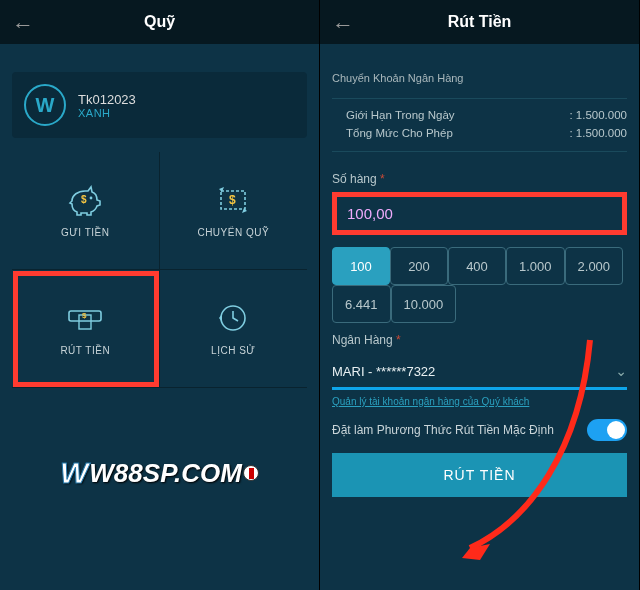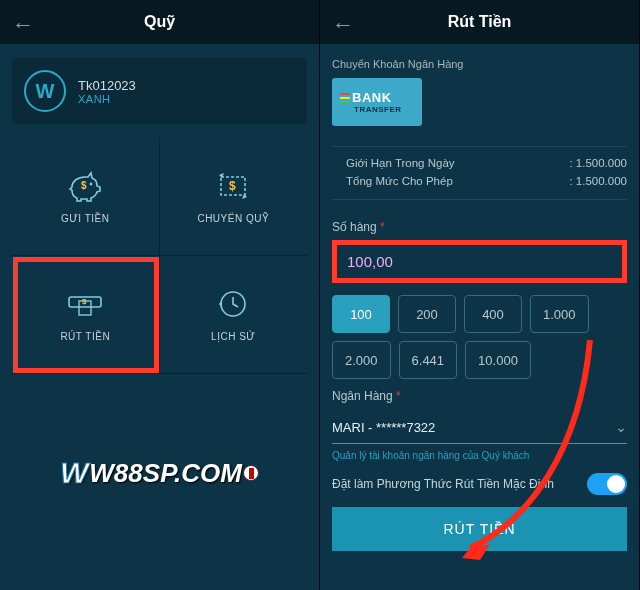--- a/index.html
+++ b/index.html
@@ -2,21 +2,21 @@
 <html><head>
 <meta charset="utf-8">
 <style>
   * { box-sizing: border-box; margin: 0; padding: 0; font-family: Arial, sans-serif; }
   body { width: 640px; height: 590px; background: #0a2a3a; display: flex; position: relative; overflow: hidden; }
   .screen { flex: 1; background: #0d3346; display: flex; flex-direction: column; border-right: 1px solid #000; }
   .screen:last-child { border-right: none; }
   .header { background: #061820; height: 44px; display: flex; align-items: center; justify-content: center; position: relative; }
   .header-title { color: #fff; font-size: 16px; font-weight: 700; }
   .back-arrow { position: absolute; left: 12px; color: #999; font-size: 22px; cursor: pointer; }
-  .body { flex: 1; padding: 14px 12px; display: flex; flex-direction: column; overflow: hidden; }
+  .body { flex: 1; padding: 28px 12px; display: flex; flex-direction: column; overflow: hidden; }
 
   
   .account { background: #0a2a3a; border-radius: 4px; padding: 12px; display: flex; align-items: center; gap: 12px; margin-bottom: 14px; }
   .logo-circle { width: 42px; height: 42px; border-radius: 50%; border: 2px solid #2aa9c9; display: flex; align-items: center; justify-content: center; color: #2aa9c9; font-weight: bold; font-size: 20px; }
   .acct-text { display: flex; flex-direction: column; gap: 0; }
   .acct-id { color: #ddd; font-size: 13px; }
   .acct-tier { color: #2aa9c9; font-size: 11px; letter-spacing: 0.5px; }
   .grid { display: grid; grid-template-columns: 1fr 1fr; gap: 0; }
   .tile { height: 118px; display: flex; flex-direction: column; align-items: center; justify-content: center; gap: 10px; border-bottom: 1px solid #09232f; border-right: 1px solid #09232f; cursor: pointer; position: relative; }
   .tile:nth-child(2n) { border-right: none; }
@@ -33,26 +33,26 @@
   .bank-bars span:nth-child(2){ background: #f8e71c; }
   .bank-bars span:nth-child(3){ background: #2ecc71; }
   .bank-text { color: #fff; font-weight: bold; font-size: 13px; letter-spacing: 0.5px; }
   .bank-sub { color: #0d3346; font-weight: bold; font-size: 8px; letter-spacing: 0.5px; margin-left: 14px; }
   .divider { height: 1px; background: #1a4a5c; margin: 6px 0 10px; }
   .inforow { display: flex; justify-content: space-between; font-size: 11.5px; color: #b8c8cc; margin-bottom: 6px; margin-left: 14px; }
   .inforow .val::before { content: ": "; }
   .field-label { color: #b8c8cc; font-size: 12px; margin-top: 10px; margin-bottom: 6px; }
   .req { color: #c94a36; }
   .amount-input { width: 100%; background: transparent; border: 5px solid #ff3b30; color: #f0abfc; font-size: 15px; padding: 8px 10px; outline: none; }
-  .chips { display: flex; flex-wrap: wrap; gap: 8px; margin-top: 12px; }
+  .chips { display: flex; flex-wrap: wrap; margin-top: 12px; }
   .chip { background: transparent; border: 1px solid #3a6b7c; color: #b8c8cc; border-radius: 4px; height: 38px; min-width: 58px; padding: 0 12px; display: flex; align-items: center; justify-content: center; font-size: 13px; cursor: pointer; }
   .chip.on { background: #2aa0bf; color: #fff; border-color: #2aa0bf; }
-  .select { border-bottom: 1px solid #0ea5e9; display: flex; justify-content: space-between; align-items: center; padding: 6px 0 8px; color: #e8f0f2; font-size: 13px; margin-top: 4px; cursor: pointer; }
+  .select { border-bottom: 3px solid #0ea5e9; display: flex; justify-content: space-between; align-items: center; padding: 6px 0 8px; color: #e8f0f2; font-size: 13px; margin-top: 4px; cursor: pointer; }
   .select-caret { color: #8aa; font-size: 14px; }
-  .hint { color: #2aa0bf; font-size: 10px; margin-top: 6px; }
+  .hint { color: #2aa0bf; font-size: 10px; margin-top: 6px; text-decoration: underline; }
   .toggle-row { display: flex; justify-content: space-between; align-items: center; margin-top: 12px; font-size: 12px; color: #c8d4d8; }
   .toggle { width: 40px; height: 22px; background: #1da1f2; border-radius: 11px; position: relative; cursor: pointer; }
   .toggle::after { content: ""; position: absolute; right: 2px; top: 2px; width: 18px; height: 18px; background: #fff; border-radius: 50%; }
   .submit { background: #1b94b4; color: #fff; text-align: center; padding: 14px 0; letter-spacing: 1px; font-size: 14px; margin-top: 12px; cursor: pointer; }
 
   .watermark { position: absolute; left: 60px; bottom: 100px; color: #fff; font-size: 26px; font-weight: bold; font-style: italic; text-shadow: 1px 1px 2px #000; display: flex; align-items: center; gap: 1px; pointer-events: none; }
   .wm-w { font-size: 30px; color:#fff; -webkit-text-stroke: 1px #2277aa; }
   .wm-o { width: 16px; height: 16px; border-radius: 50%; background: #fff; border: 1px solid #333; display: inline-block; position: relative; }
   .wm-o::after { content:""; position:absolute; left:5px; top:2px; width:5px; height:11px; background:#c00; }
 
@@ -111,31 +111,20 @@
   </div>
 </div>
 
 <div class="screen">
   <div class="header">
     <div class="back-arrow">←</div>
     <div class="header-title">Rút Tiền</div>
   </div>
   <div class="body">
     <div class="sec-title">Chuyển Khoản Ngân Hàng</div>
-    <div class="bank-badge">
-      <div class="bank-line1">
-        <div class="bank-bars">
-            <span></span>
-            <span></span>
-            <span></span>
-          </div>
-        <div class="bank-text">BANK</div>
-      </div>
-      <div class="bank-sub">TRANSFER</div>
-    </div>
     <div class="divider"></div>
     <div class="inforow">
       <span>Giới Hạn Trong Ngày</span>
       <span class="val">1.500.000</span>
     </div>
     <div class="inforow">
       <span>Tổng Mức Cho Phép</span>
       <span class="val">1.500.000</span>
     </div>
     <div class="divider"></div>

